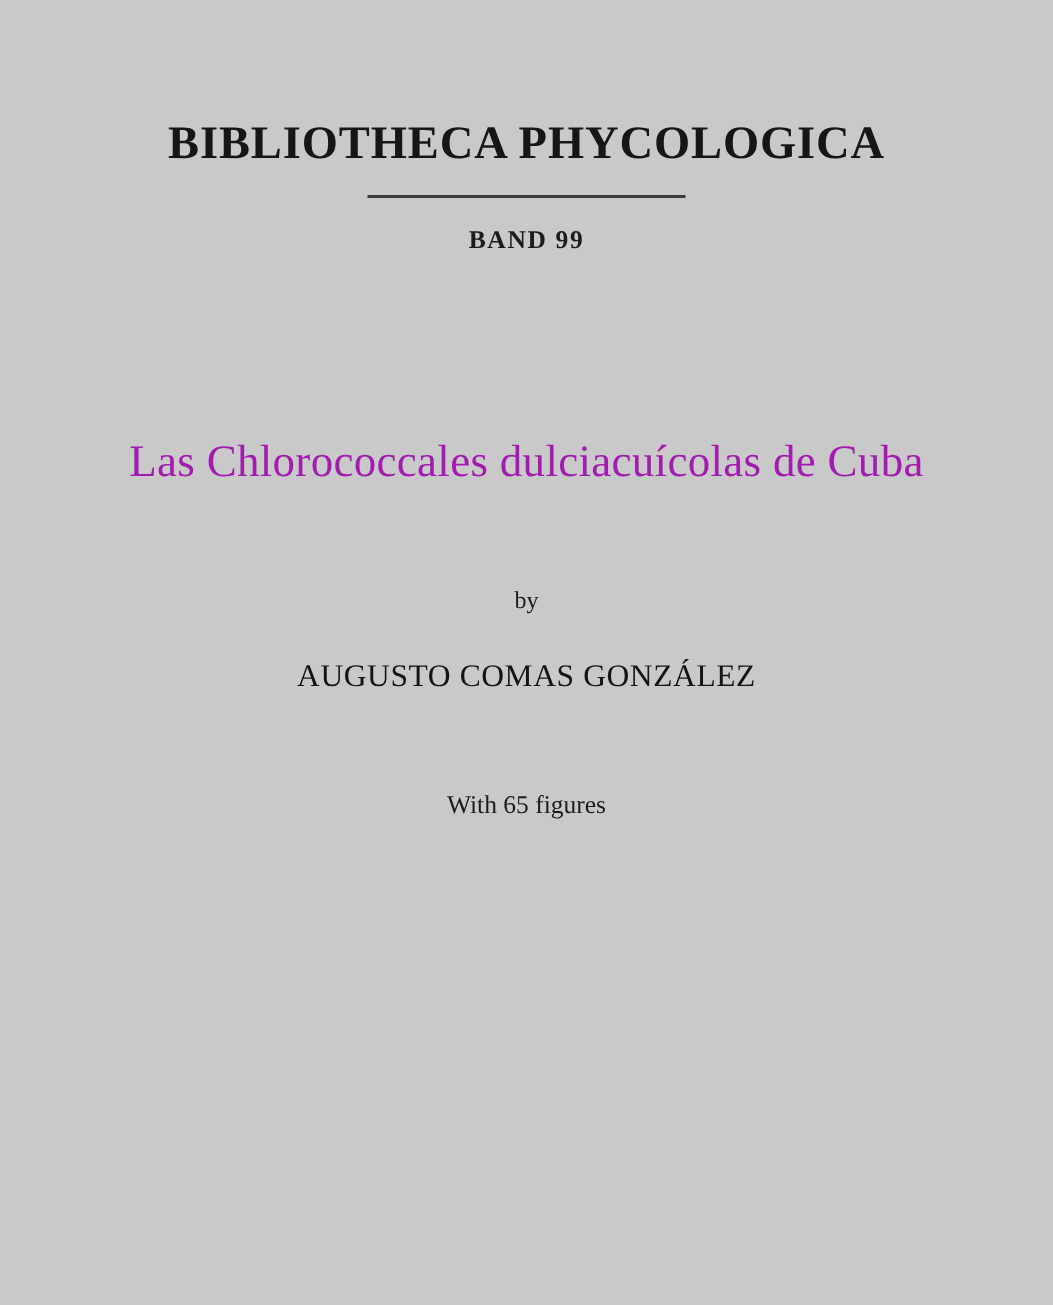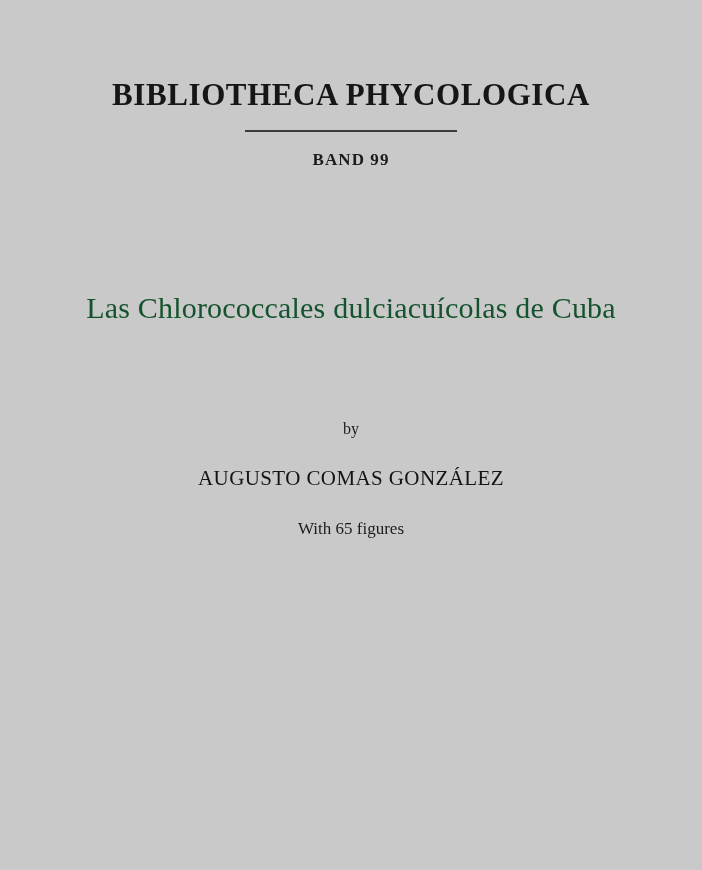--- a/index.html
+++ b/index.html
@@ -45,38 +45,38 @@
     letter-spacing: 1.1px;
     text-align: left;
     color: #1c1c1c;
   }
   .main-title {
     margin-top: 120px;
     font-size: 30px;
     text-align: left;
     line-height: 1.2;
     letter-spacing: 0.2px;
-    color: #14532d;
+    color: #a21caf;
     padding: 0 28px;
   }
   .byline {
-    margin-top: 94px;
+    margin-top: 66px;
     font-size: 16px;
     text-align: center;
     color: #1c1c1c;
   }
   .author {
     margin-top: 28px;
     font-size: 21px;
     text-align: right;
     letter-spacing: 0.4px;
     color: #141414;
   }
   .figures {
-    margin-top: 28px;
+    margin-top: 64px;
     font-size: 17px;
     text-align: center;
     color: #1c1c1c;
   }
 </style>
 </head>
 <body>
 
 <div class="page">
 

